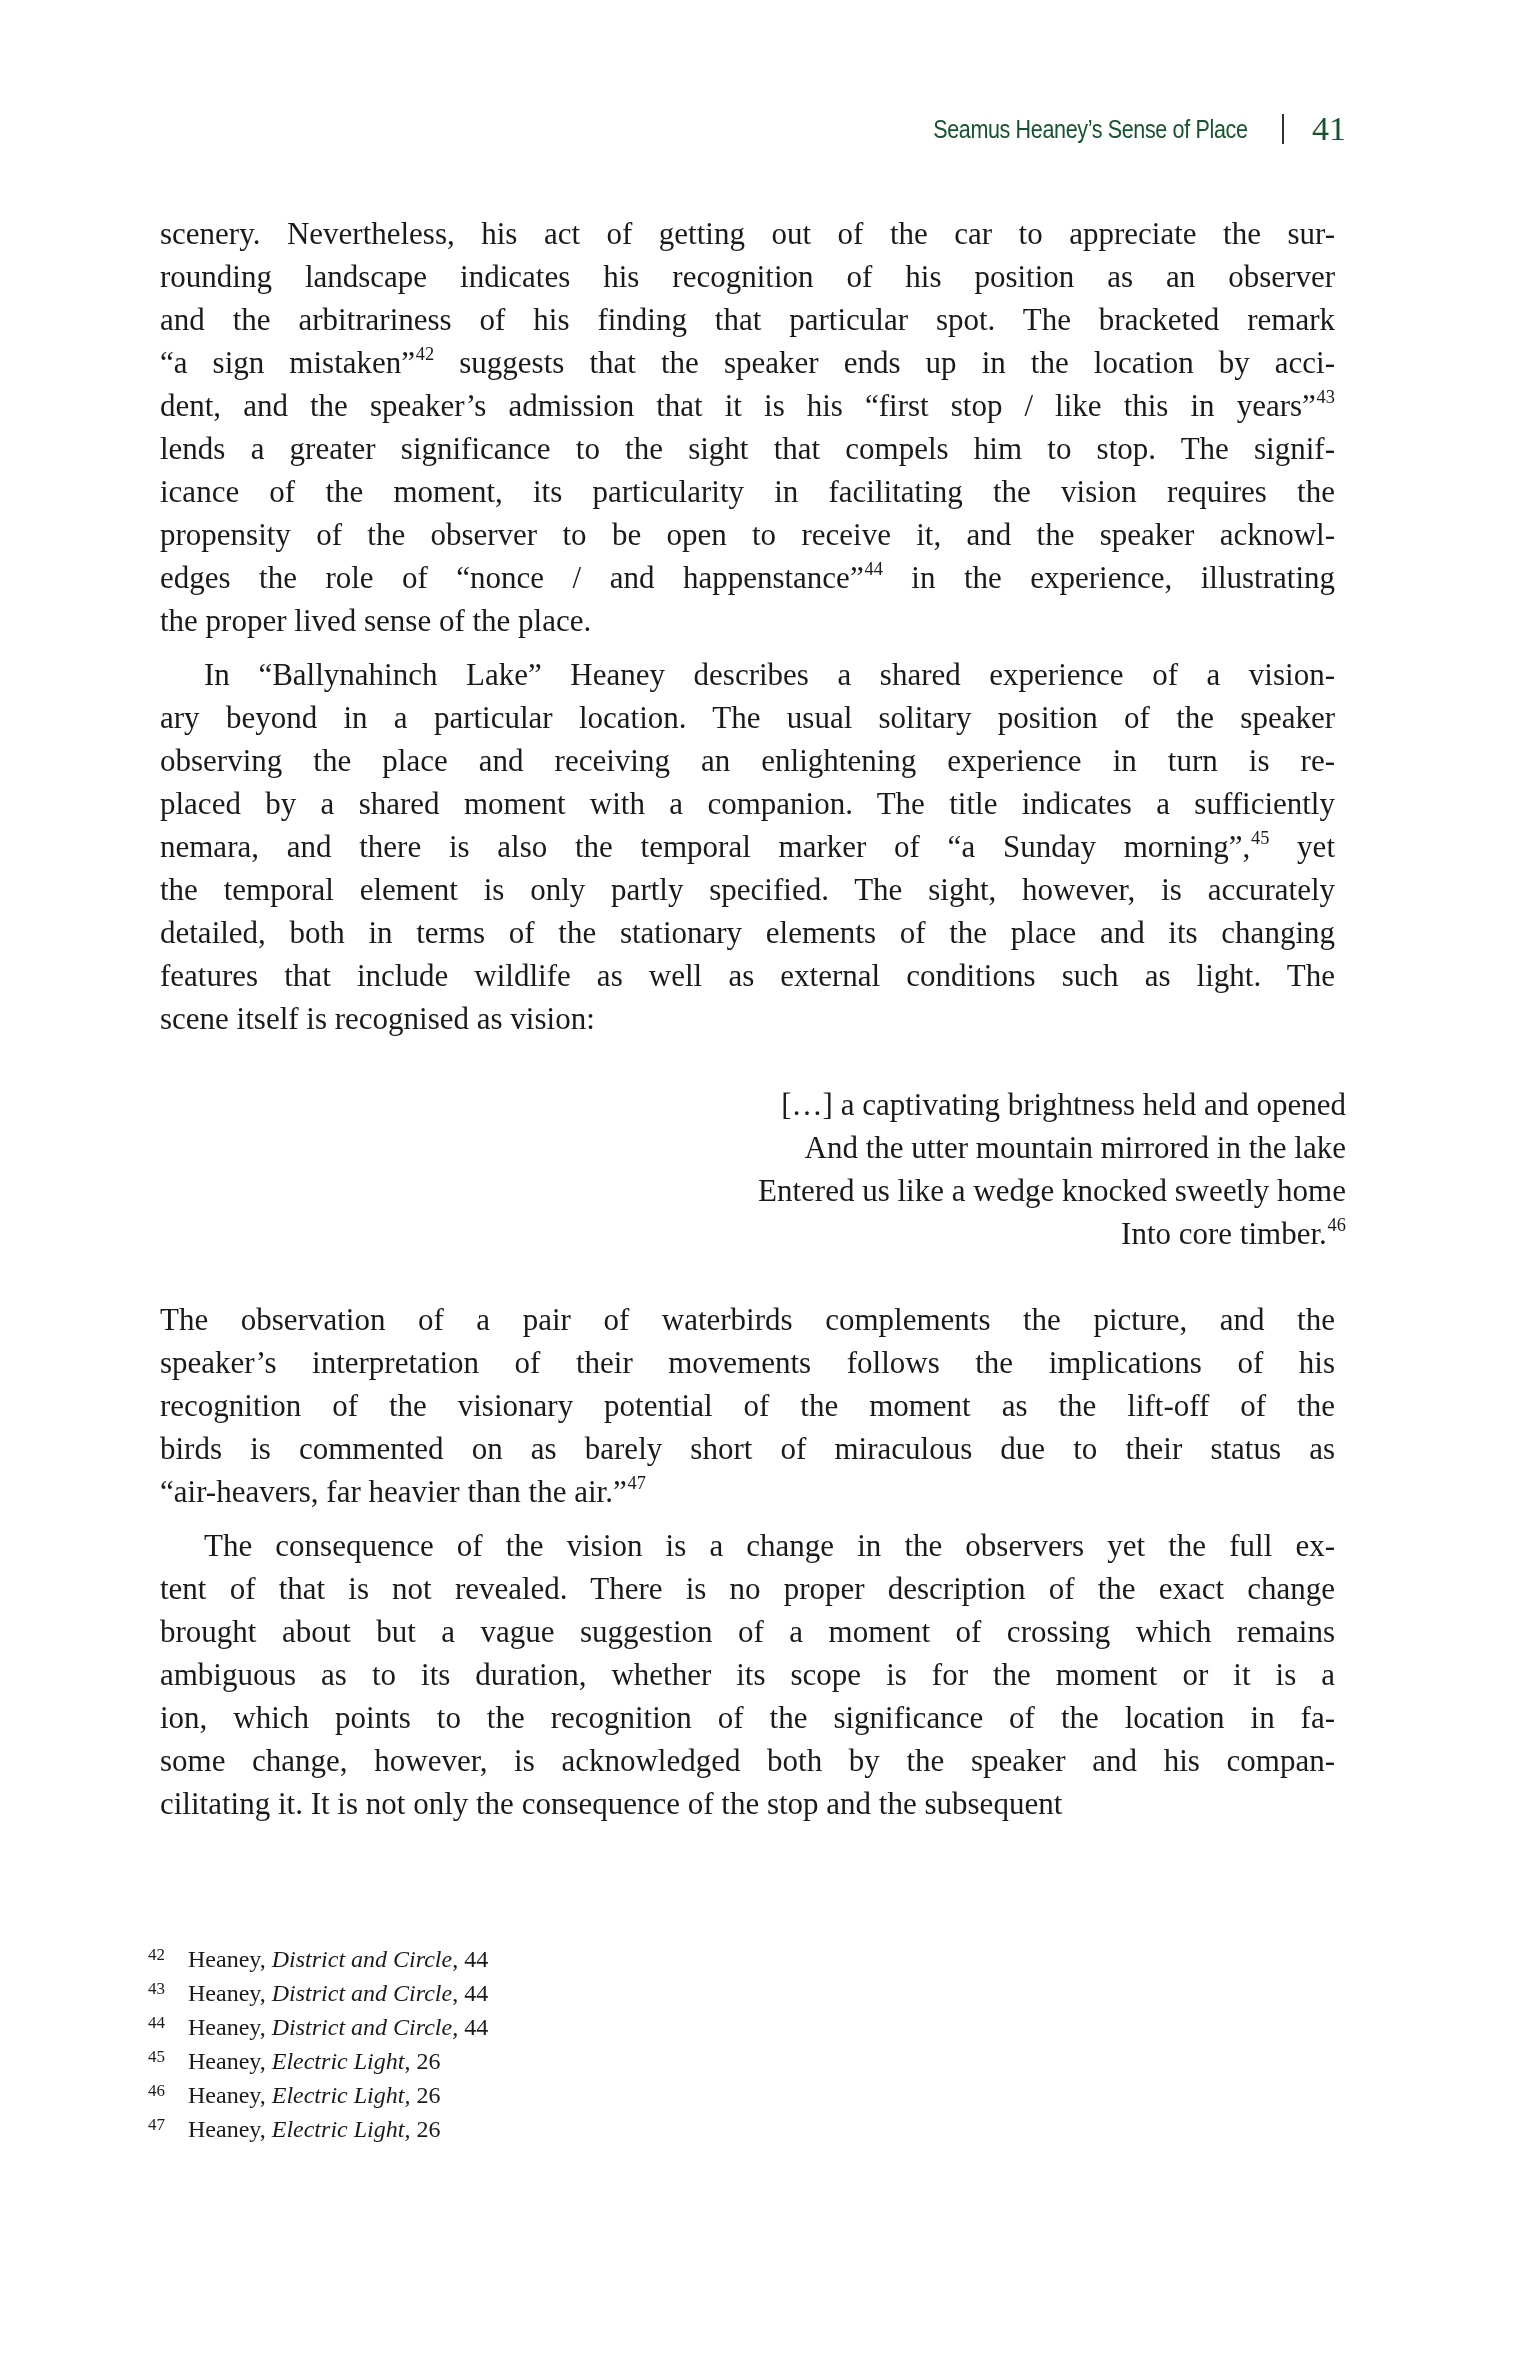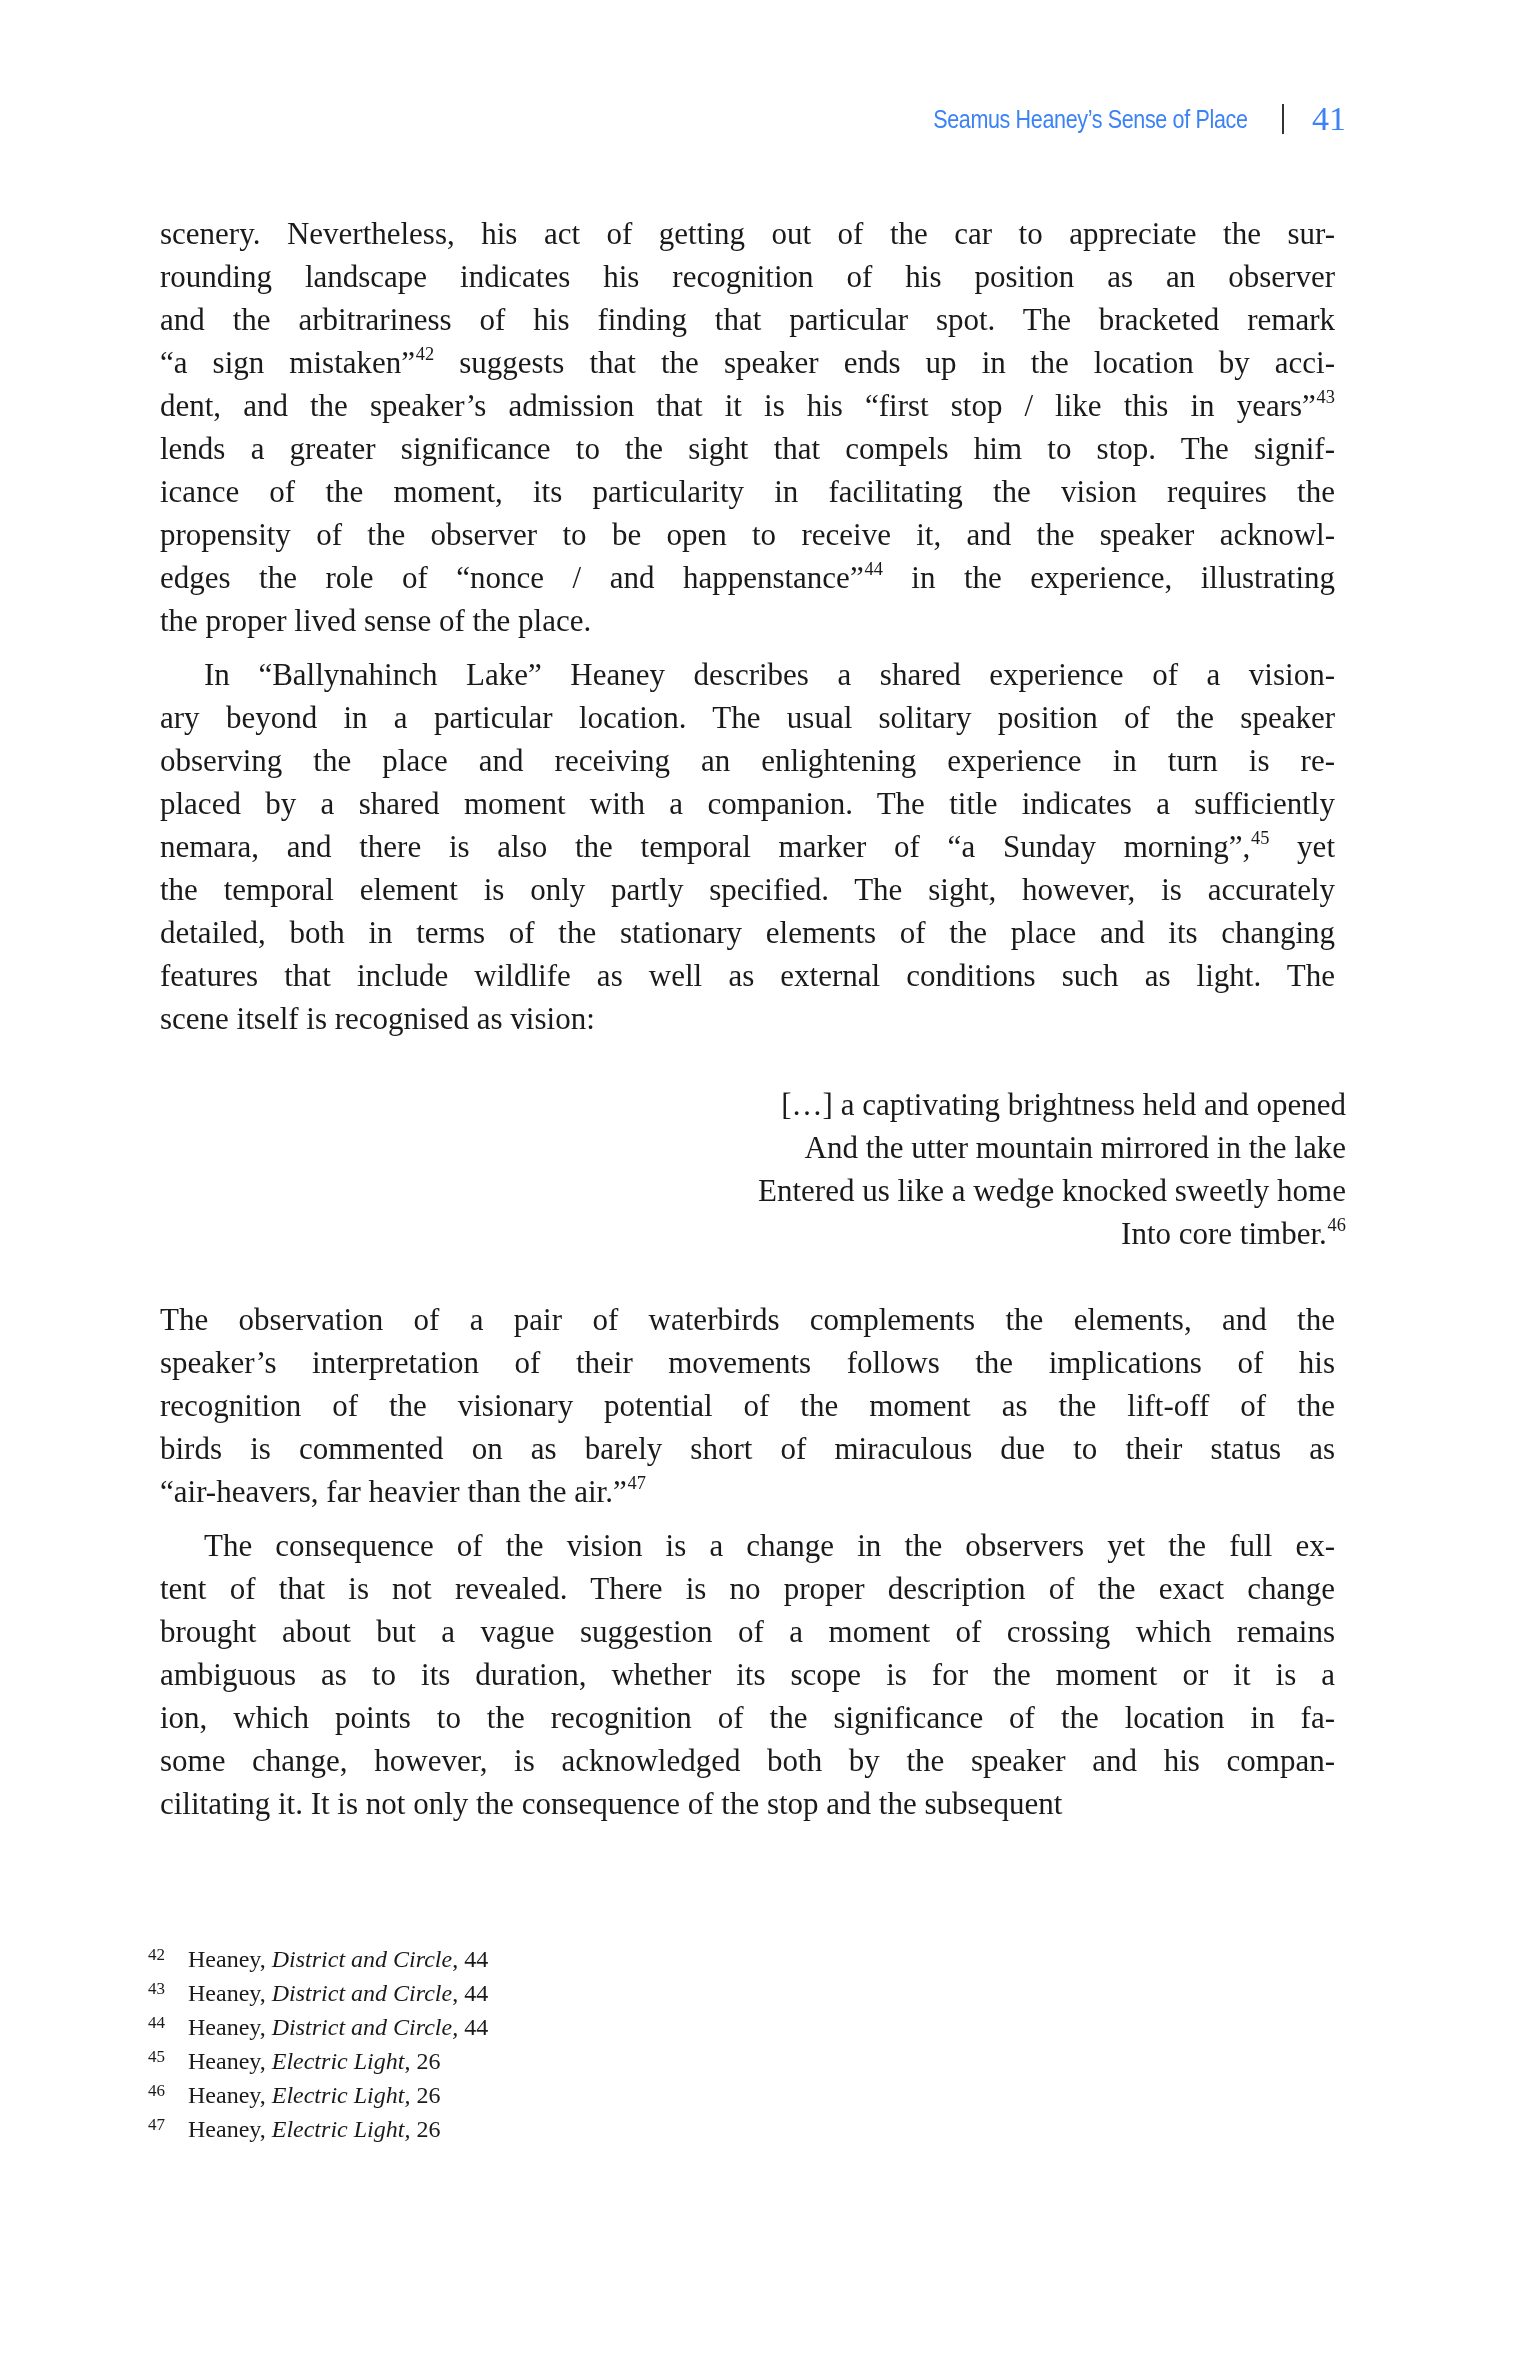--- a/index.html
+++ b/index.html
@@ -1,22 +1,22 @@
 <!DOCTYPE html>
 <html style="font-size:13.4px"><head>
 <meta charset="utf-8">
 <style>
   html, body { margin: 0; padding: 0; background: #ffffff; }
   body { width: 1536px; height: 2377px; position: relative; overflow: hidden;
          font-family: "DejaVu Serif", "Liberation Serif", serif; color: #1a1a1a; }
   .page { position: absolute; left: 0; top: 0; width: 1536px; height: 2377px; background: #fff; }
 
-  .running-head { position: absolute; top: 99px; left: 149px; width: 1197px; height: 40px;
+  .running-head { position: absolute; top: 109px; left: 149px; width: 1197px; height: 40px;
                   display: flex; justify-content: flex-end; align-items: center;
-                  font-family: "Liberation Sans", sans-serif; font-size: 25px; color: #3b82f6; }
+                  font-family: "Liberation Sans", sans-serif; font-size: 25px; color: #14532d; }
   .running-head .rh-title { letter-spacing: -0.4px; transform: scaleX(0.86); transform-origin: right center; }
   .running-head .rh-divider { display: inline-block; width: 1.7px; height: 30px; background: #333; margin: 0 28.5px 0 34px; }
   .running-head .rh-page { font-family: "Liberation Serif", serif; font-size: 34px; }
 
   .body-text { position: absolute; left: 149px; top: 201px; width: 1197px;
                font-family: "Liberation Serif", serif; font-size: 31px; line-height: 43px;
                text-align: justify; hyphens: manual; }
   .body-text p { margin: 11px; }
   .line { display: block; text-align: justify; text-align-last: justify; white-space: nowrap; height: 43px; }
   .line.last { text-align-last: left; }
@@ -66,21 +66,21 @@
         <span class="line"><span>features that include wildlife as well as external conditions such as light. The</span></span>
         <span class="line last"><span>scene itself is recognised as vision:</span></span>
       </p>
     <div class="poem">
         <span class="pl"><span>[…] a captivating brightness held and opened</span></span>
         <span class="pl"><span>And the utter mountain mirrored in the lake</span></span>
         <span class="pl"><span>Entered us like a wedge knocked sweetly home</span></span>
         <span class="pl"><span>Into core timber.</span><sup class="fn">46</sup></span>
       </div>
     <p>
-        <span class="line"><span>The observation of a pair of waterbirds complements the elements, and the</span></span>
+        <span class="line"><span>The observation of a pair of waterbirds complements the picture, and the</span></span>
         <span class="line"><span>speaker’s interpretation of their movements follows the implications of his</span></span>
         <span class="line"><span>recognition of the visionary potential of the moment as the lift-off of the</span></span>
         <span class="line"><span>birds is commented on as barely short of miraculous due to their status as</span></span>
         <span class="line last"><span>“air-heavers, far heavier than the air.”</span><sup class="fn">47</sup></span>
       </p>
     <p>
         <span class="line" style="padding-left: 44px;"><span>The consequence of the vision is a change in the observers yet the full ex-</span></span>
         <span class="line"><span>tent of that is not revealed. There is no proper description of the exact change</span></span>
         <span class="line"><span>brought about but a vague suggestion of a moment of crossing which remains</span></span>
         <span class="line"><span>ambiguous as to its duration, whether its scope is for the moment or it is a</span></span>

